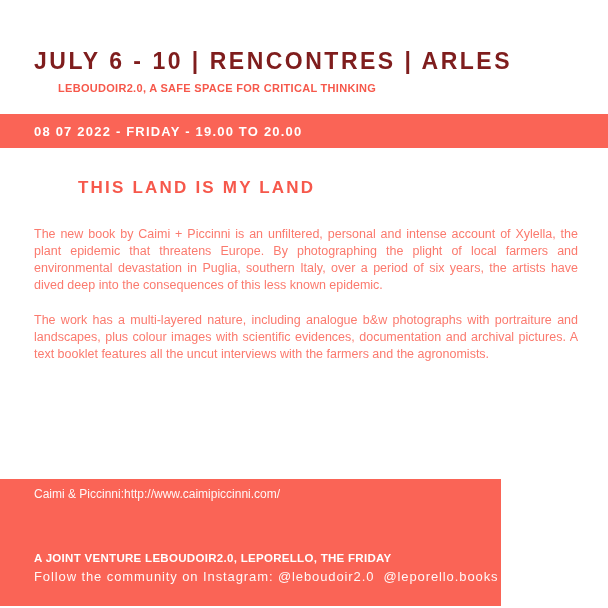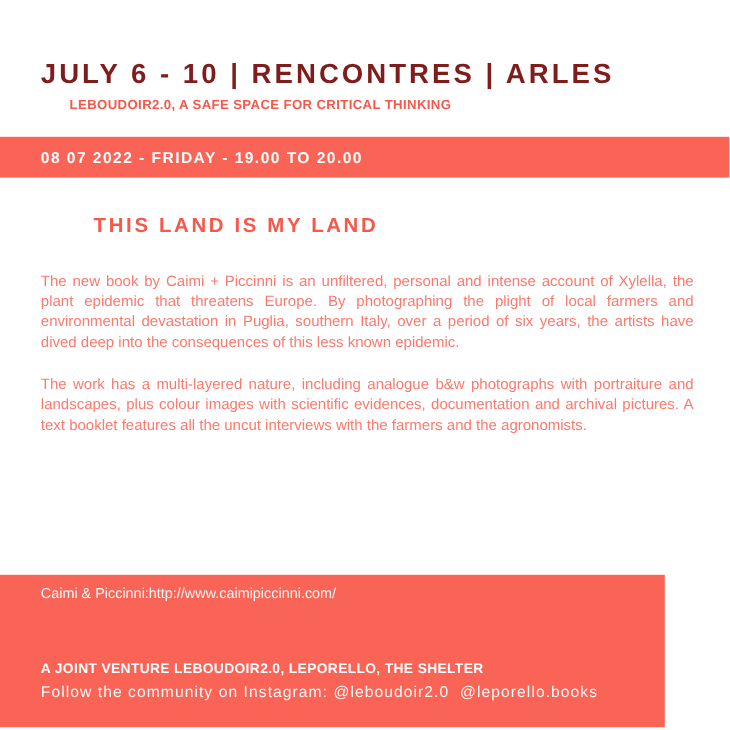--- a/index.html
+++ b/index.html
@@ -48,21 +48,21 @@
   }
   .body-paragraph{
     position:absolute;left:34px;width:544px;
     font-size:12.5px;font-weight:400;line-height:17px;
     color:#FB7A6E;
     text-align:justify;
   }
   .paragraph-1{top:226px;}
   .paragraph-2{top:312px;}
   .footer{
-    position:absolute;left:0;top:479px;width:554px;height:127px;
+    position:absolute;left:0;top:479px;width:501px;height:127px;
     background:#FA6456;
   }
   .footer-website{
     position:absolute;left:34px;top:8px;
     font-size:12px;font-weight:400;
     color:rgba(255,255,255,0.95);
     white-space:nowrap;
   }
   .footer-venture{
     position:absolute;left:34px;top:73px;
@@ -92,17 +92,17 @@
 
   <div class="event-title">THIS LAND IS MY LAND</div>
 
 
   <div class="body-paragraph paragraph-1">The new book by Caimi + Piccinni is an unfiltered, personal and intense account of Xylella, the plant epidemic that threatens Europe. By photographing the plight of local farmers and environmental devastation in Puglia, southern Italy, over a period of six years, the artists have dived deep into the consequences of this less known epidemic.</div>
 
   <div class="body-paragraph paragraph-2">The work has a multi-layered nature, including analogue b&amp;w photographs with portraiture and landscapes, plus colour images with scientific evidences, documentation and archival pictures. A text booklet features all the uncut interviews with the farmers and the agronomists.</div>
 
   <div class="footer">
     <div class="footer-website">Caimi &amp; Piccinni:http://www.caimipiccinni.com/</div>
-    <div class="footer-venture">A JOINT VENTURE LEBOUDOIR2.0, LEPORELLO, THE SHELTER</div>
+    <div class="footer-venture">A JOINT VENTURE LEBOUDOIR2.0, LEPORELLO, THE FRIDAY</div>
     <div class="footer-social">Follow the community on Instagram: @leboudoir2.0  @leporello.books</div>
   </div>
 
 </div>
 
 </body></html>

